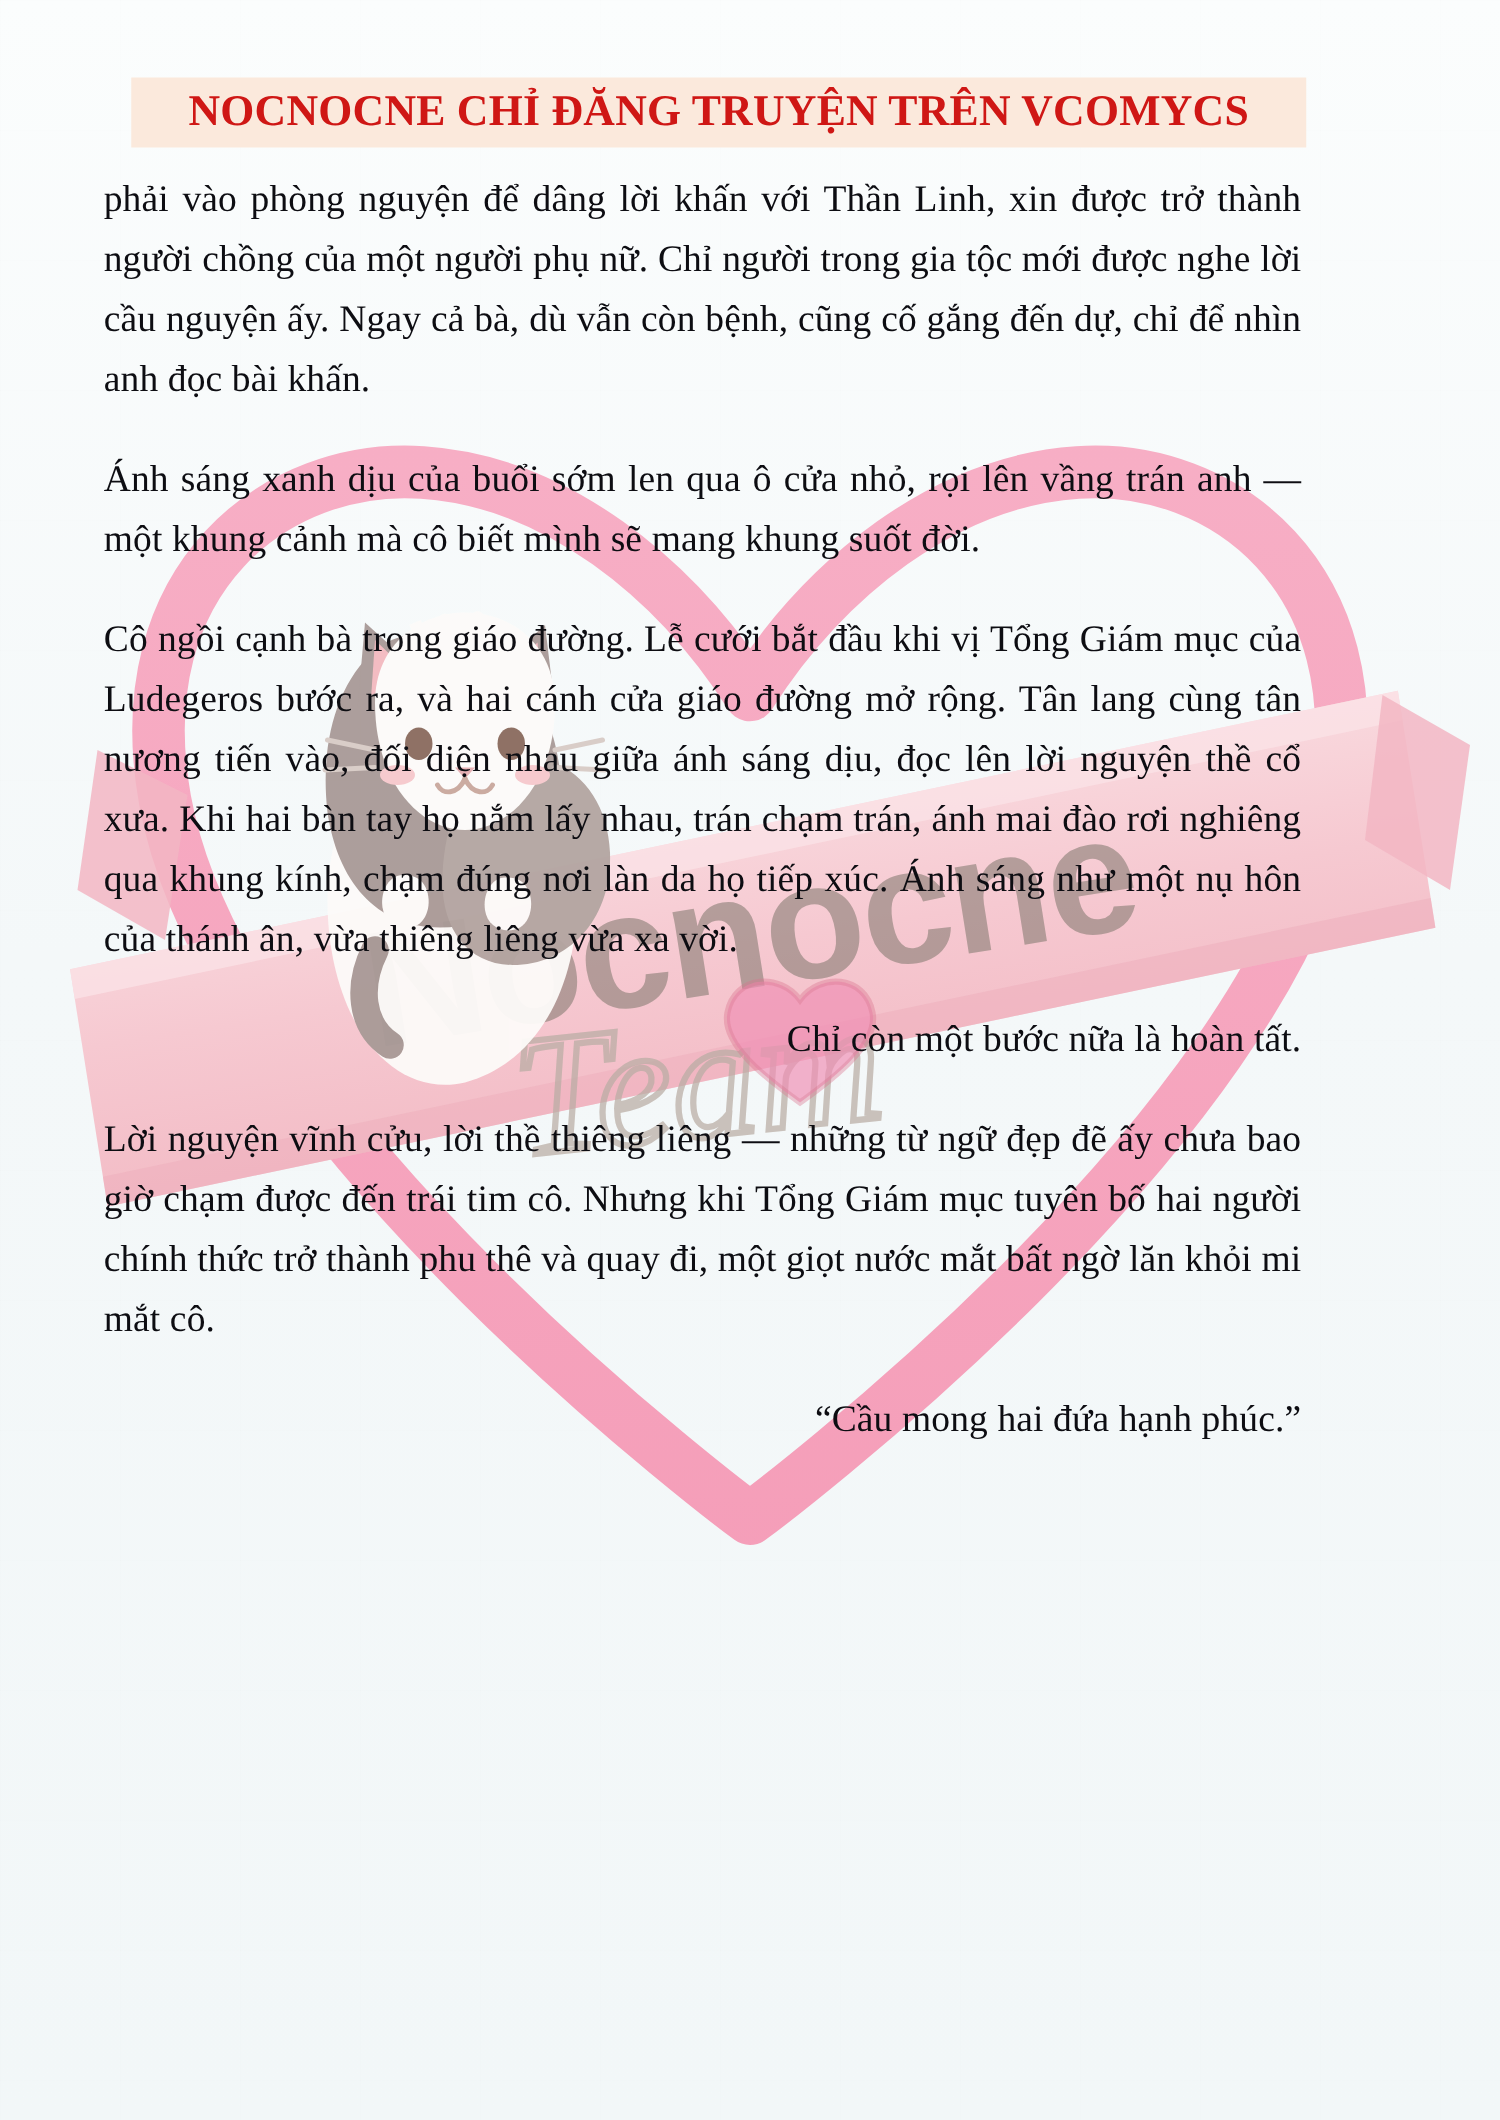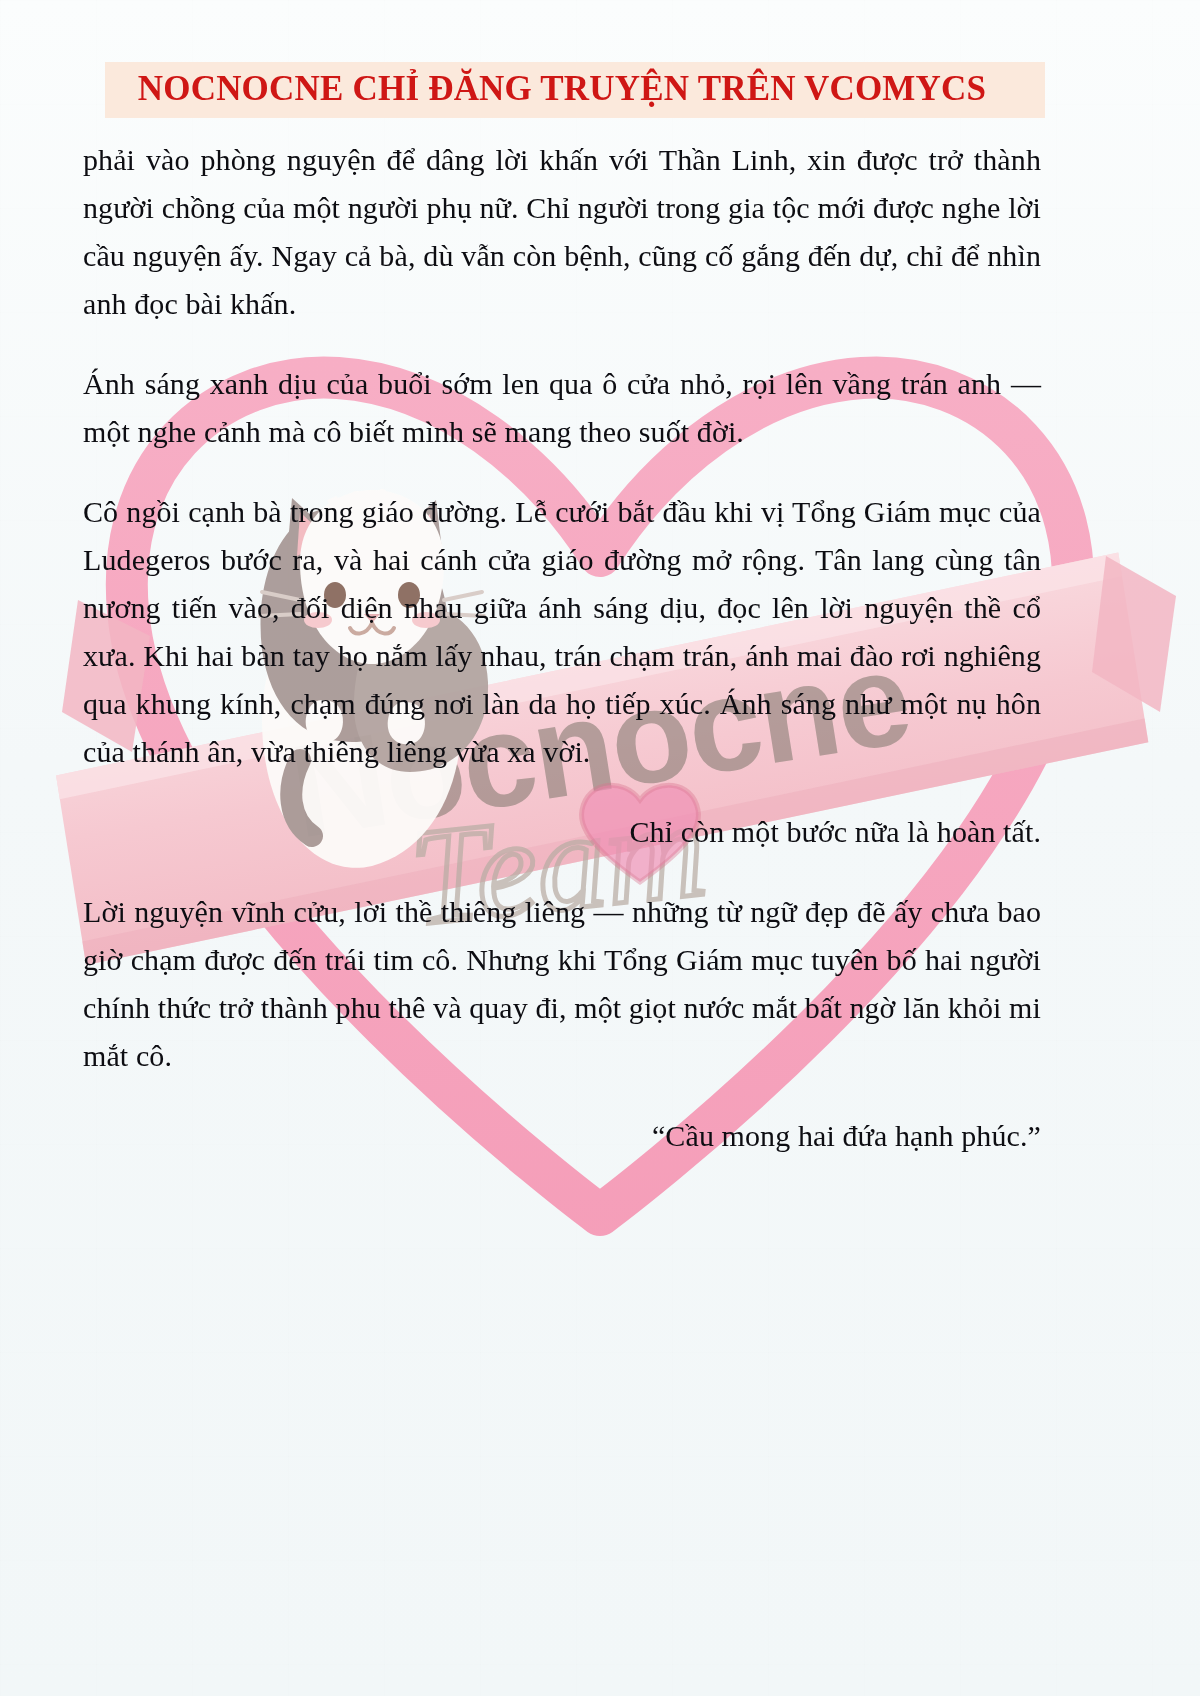--- a/index.html
+++ b/index.html
@@ -51,21 +51,21 @@
     position: absolute;
     left: 105px;
     top: 62px;
     width: 940px;
     height: 56px;
     background: #fbe9dc;
     z-index: 2;
   }
   .header-title {
     position: absolute;
-    left: 92px;
+    left: 105px;
     top: 60px;
     width: 940px;
     height: 58px;
     line-height: 58px;
     text-align: center;
     color: #cf1715;
     font-family: "Liberation Serif", serif;
     font-weight: 700;
     font-size: 35px;
     letter-spacing: .2px;
@@ -221,21 +221,21 @@
 
       <path d="M300 760 C 286 788, 288 820, 312 836" fill="none" stroke="#a99a97" stroke-width="22" stroke-linecap="round"></path>
     </g>
   </svg>
 
   <div class="header-band"></div>
   <div class="header-title">NOCNOCNE CHỈ ĐĂNG TRUYỆN TRÊN VCOMYCS</div>
 
   <div class="content">
     <p class="para">phải vào phòng nguyện để dâng lời khấn với Thần Linh, xin được trở thành người chồng của một người phụ nữ. Chỉ người trong gia tộc mới được nghe lời cầu nguyện ấy. Ngay cả bà, dù vẫn còn bệnh, cũng cố gắng đến dự, chỉ để nhìn anh đọc bài khấn.</p>
-    <p class="para">Ánh sáng xanh dịu của buổi sớm len qua ô cửa nhỏ, rọi lên vầng trán anh — một nghe cảnh mà cô biết mình sẽ mang theo suốt đời.</p>
+    <p class="para">Ánh sáng xanh dịu của buổi sớm len qua ô cửa nhỏ, rọi lên vầng trán anh — một khung cảnh mà cô biết mình sẽ mang khung suốt đời.</p>
     <p class="para">Cô ngồi cạnh bà trong giáo đường. Lễ cưới bắt đầu khi vị Tổng Giám mục của Ludegeros bước ra, và hai cánh cửa giáo đường mở rộng. Tân lang cùng tân nương tiến vào, đối diện nhau giữa ánh sáng dịu, đọc lên lời nguyện thề cổ xưa. Khi hai bàn tay họ nắm lấy nhau, trán chạm trán, ánh mai đào rơi nghiêng qua khung kính, chạm đúng nơi làn da họ tiếp xúc. Ánh sáng như một nụ hôn của thánh ân, vừa thiêng liêng vừa xa vời.</p>
     <p class="para short">Chỉ còn một bước nữa là hoàn tất.</p>
     <p class="para">Lời nguyện vĩnh cửu, lời thề thiêng liêng — những từ ngữ đẹp đẽ ấy chưa bao giờ chạm được đến trái tim cô. Nhưng khi Tổng Giám mục tuyên bố hai người chính thức trở thành phu thê và quay đi, một giọt nước mắt bất ngờ lăn khỏi mi mắt cô.</p>
     <p class="para short">“Cầu mong hai đứa hạnh phúc.”</p>
   </div>
 
 
 </div>
 
 </body></html>

